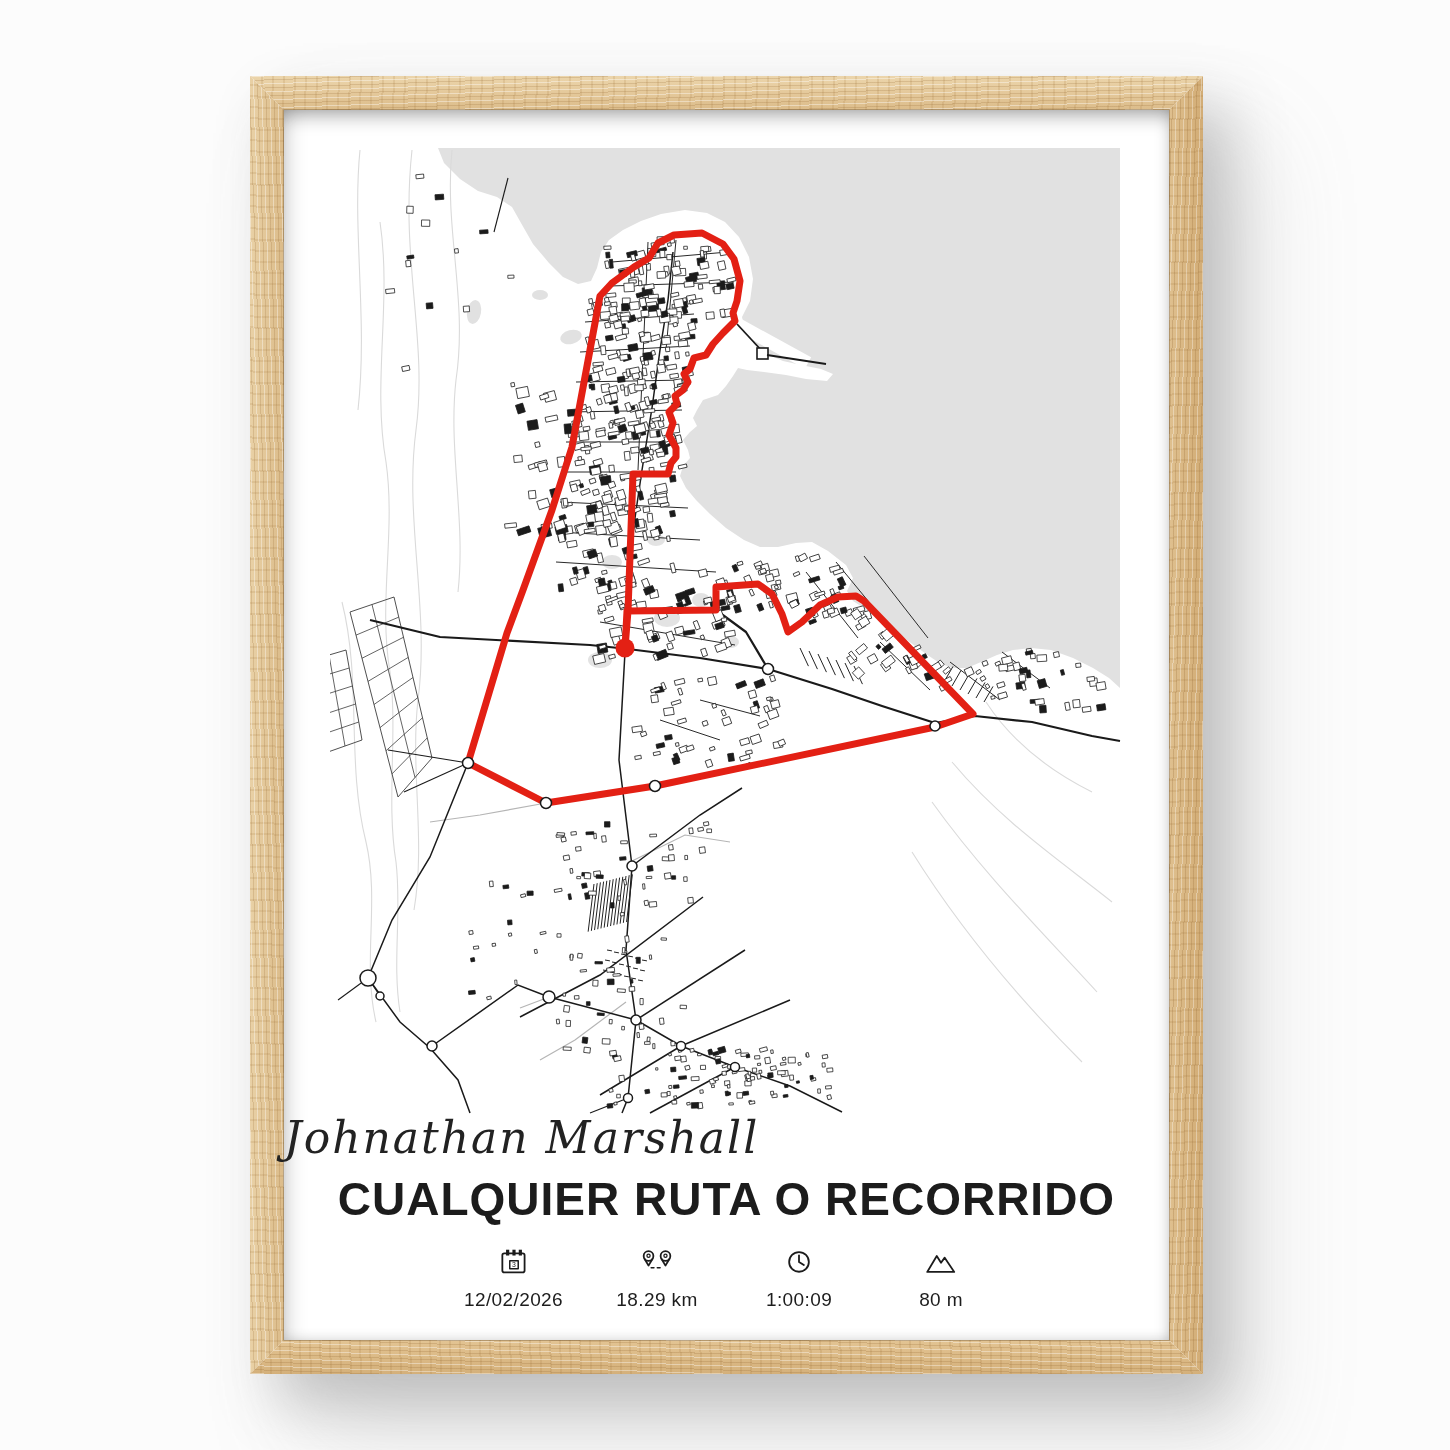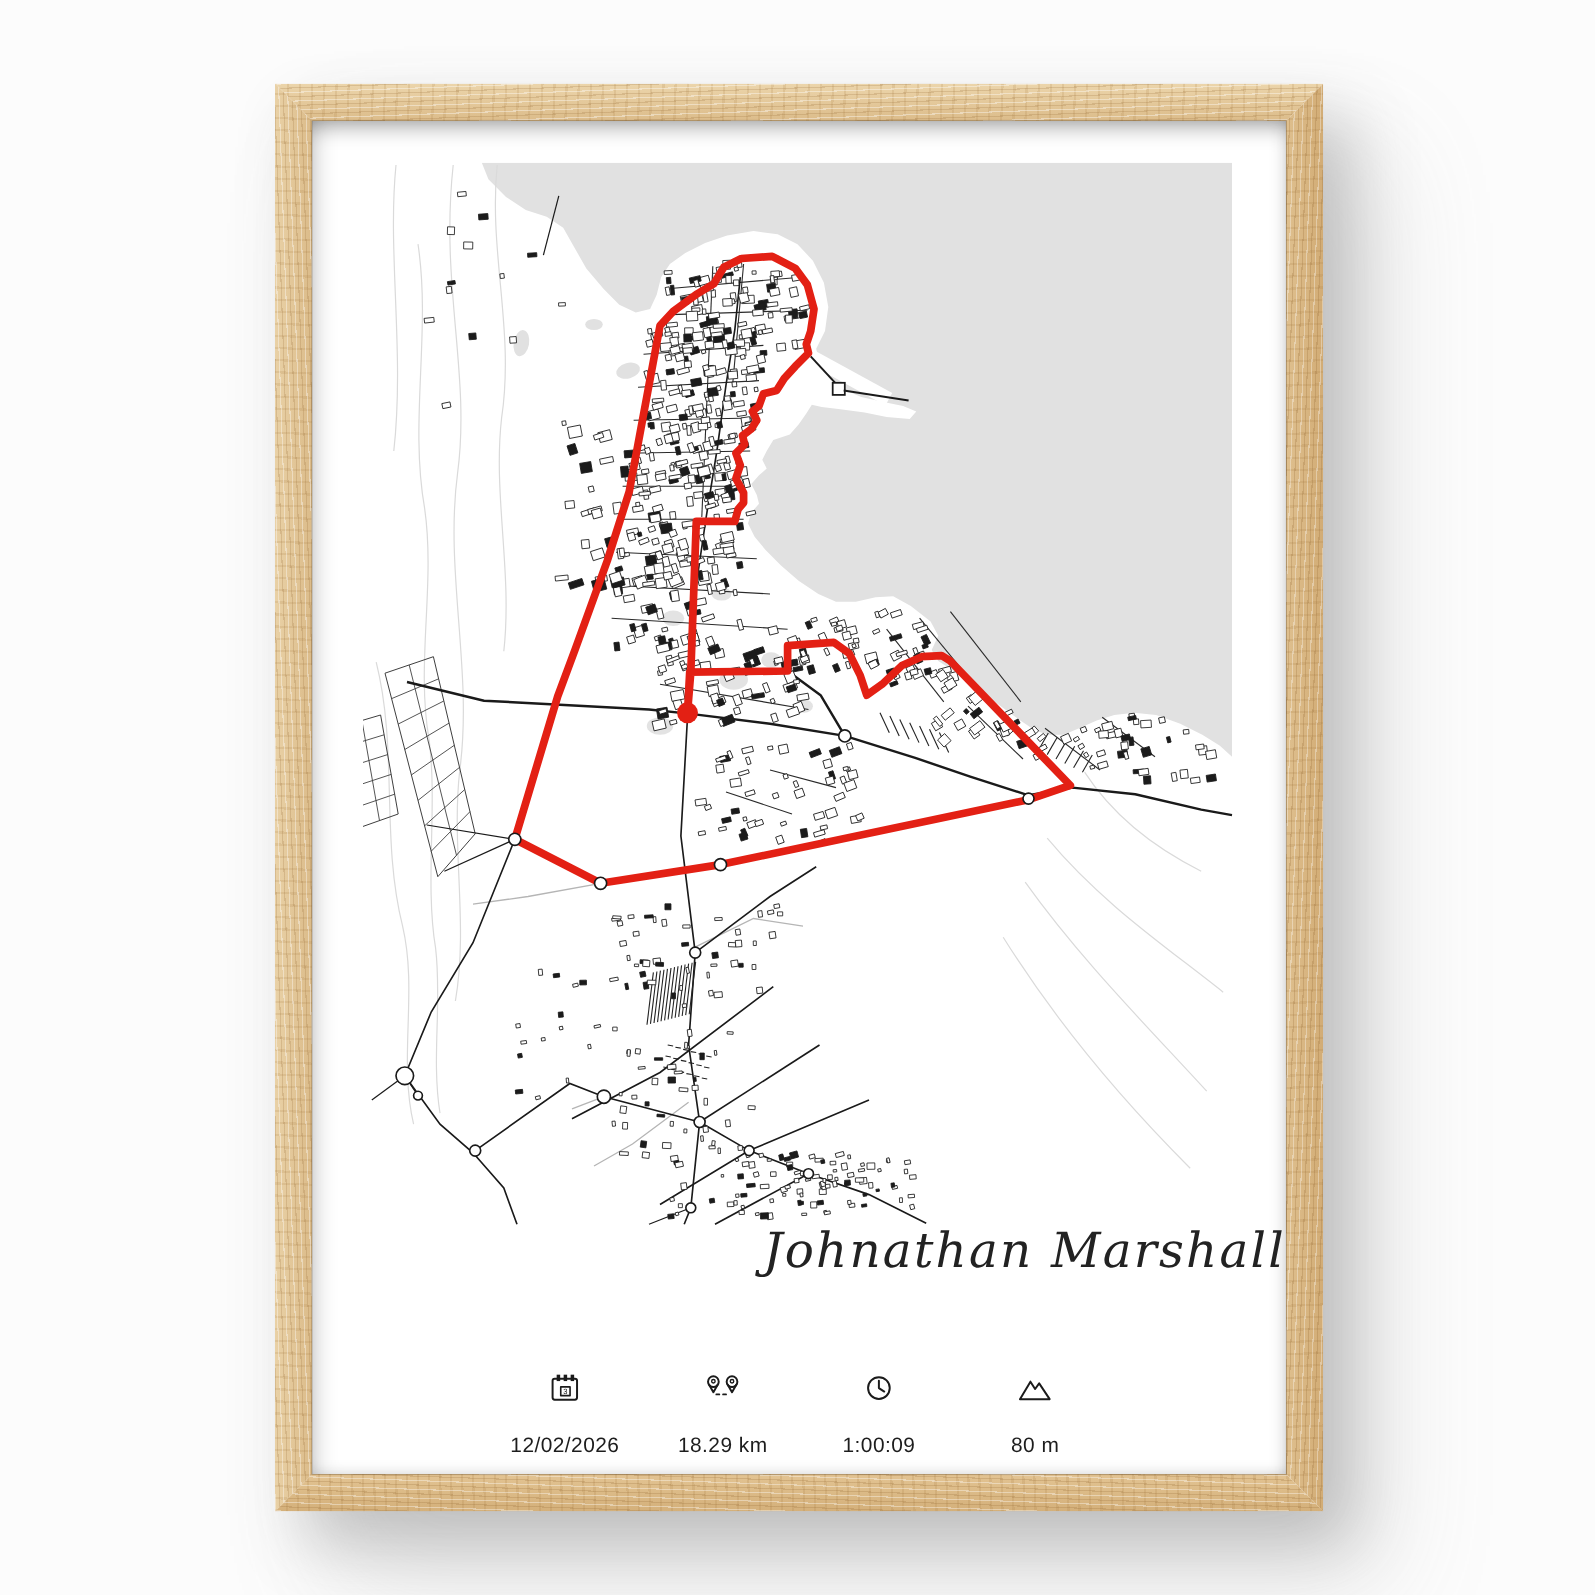--- a/index.html
+++ b/index.html
@@ -36,28 +36,28 @@
        linear-gradient(90deg,#dfc08f,#d2ac75);
        clip-path:polygon(0 34px,100% 0,100% 100%,0 calc(100% - 34px));}
   
   .poster{position:absolute;left:284px;top:110px;width:885px;height:1230px;background:#ffffff;
           box-shadow:inset 0 16px 20px -12px rgba(0,0,0,.38),
                      inset 16px 0 22px -14px rgba(0,0,0,.20),
                      inset -12px 0 16px -12px rgba(0,0,0,.16),
                      inset 0 -10px 14px -10px rgba(0,0,0,.14),
                      0 0 0 1px rgba(95,72,40,.35);}
   .map-svg{position:absolute;left:46px;top:38px;width:792px;height:966px;}
-  .signature{position:absolute;left:0;top:1002px;width:100%;text-align:right;
+  .signature{position:absolute;left:0;top:1002px;width:100%;text-align:left;
              font-family:"DejaVu Serif",serif;font-style:italic;font-size:44px;
              letter-spacing:2px;color:#222;}
   .poster-title{position:absolute;left:0;top:1062px;width:100%;text-align:center;
              font-weight:700;font-size:46px;letter-spacing:1px;color:#1c1c1c;white-space:nowrap;}
   .stats{position:absolute;left:0;top:1136px;width:100%;display:flex;justify-content:center;
          gap:46px;}
-  .stat{display:flex;flex-direction:column;align-items:center;gap:22px;min-width:96px;}
+  .stat{display:flex;flex-direction:column;align-items:center;gap:7px;min-width:96px;}
   .stat svg{width:36px;height:36px;stroke:#1b1b1b;fill:none;stroke-width:1.7;
             stroke-linecap:round;stroke-linejoin:round;}
   .stat .val{font-size:19px;color:#1d1d1d;letter-spacing:.4px;}
 </style>
 </head>
 <body>
 
 <div class="stage">
   <div class="frame">
     <div class="bar h top"></div>
@@ -1033,20 +1033,21 @@
         <circle cx="681" cy="1046" r="4.5" fill="#fff" stroke="#1a1a1a" stroke-width="1.5"></circle>
         <circle cx="735" cy="1067" r="4.5" fill="#fff" stroke="#1a1a1a" stroke-width="1.5"></circle>
         <circle cx="432" cy="1046" r="5" fill="#fff" stroke="#1a1a1a" stroke-width="1.5"></circle>
         <circle cx="368" cy="978" r="8" fill="#fff" stroke="#1a1a1a" stroke-width="1.5"></circle>
         <circle cx="380" cy="996" r="4" fill="#fff" stroke="#1a1a1a" stroke-width="1.5"></circle>
         <circle cx="628" cy="1098" r="4.5" fill="#fff" stroke="#1a1a1a" stroke-width="1.5"></circle>
         <circle cx="625" cy="648" r="9.5" fill="#e32014"></circle>
       </svg>
 
     <div class="signature">Johnathan Marshall</div>
+    <div class="poster-title">CUALQUIER RUTA O RECORRIDO</div>
 
     <div class="stats">
       <div class="stat">
         <svg viewBox="0 0 34 34">
           <rect x="6" y="7" width="21" height="18" rx="1.8"></rect>
           <rect x="9.5" y="3.5" width="3" height="5.5" fill="#1b1b1b" stroke="none"></rect>
           <rect x="15.5" y="3.5" width="3" height="5.5" fill="#1b1b1b" stroke="none"></rect>
           <rect x="21.5" y="3.5" width="3" height="5.5" fill="#1b1b1b" stroke="none"></rect>
           <rect x="13" y="14" width="8" height="7.5" stroke-width="1.4"></rect>
           <text x="17" y="20.3" text-anchor="middle" font-size="6.5" fill="#1b1b1b" stroke="none" font-family="Liberation Sans, sans-serif">3</text>

